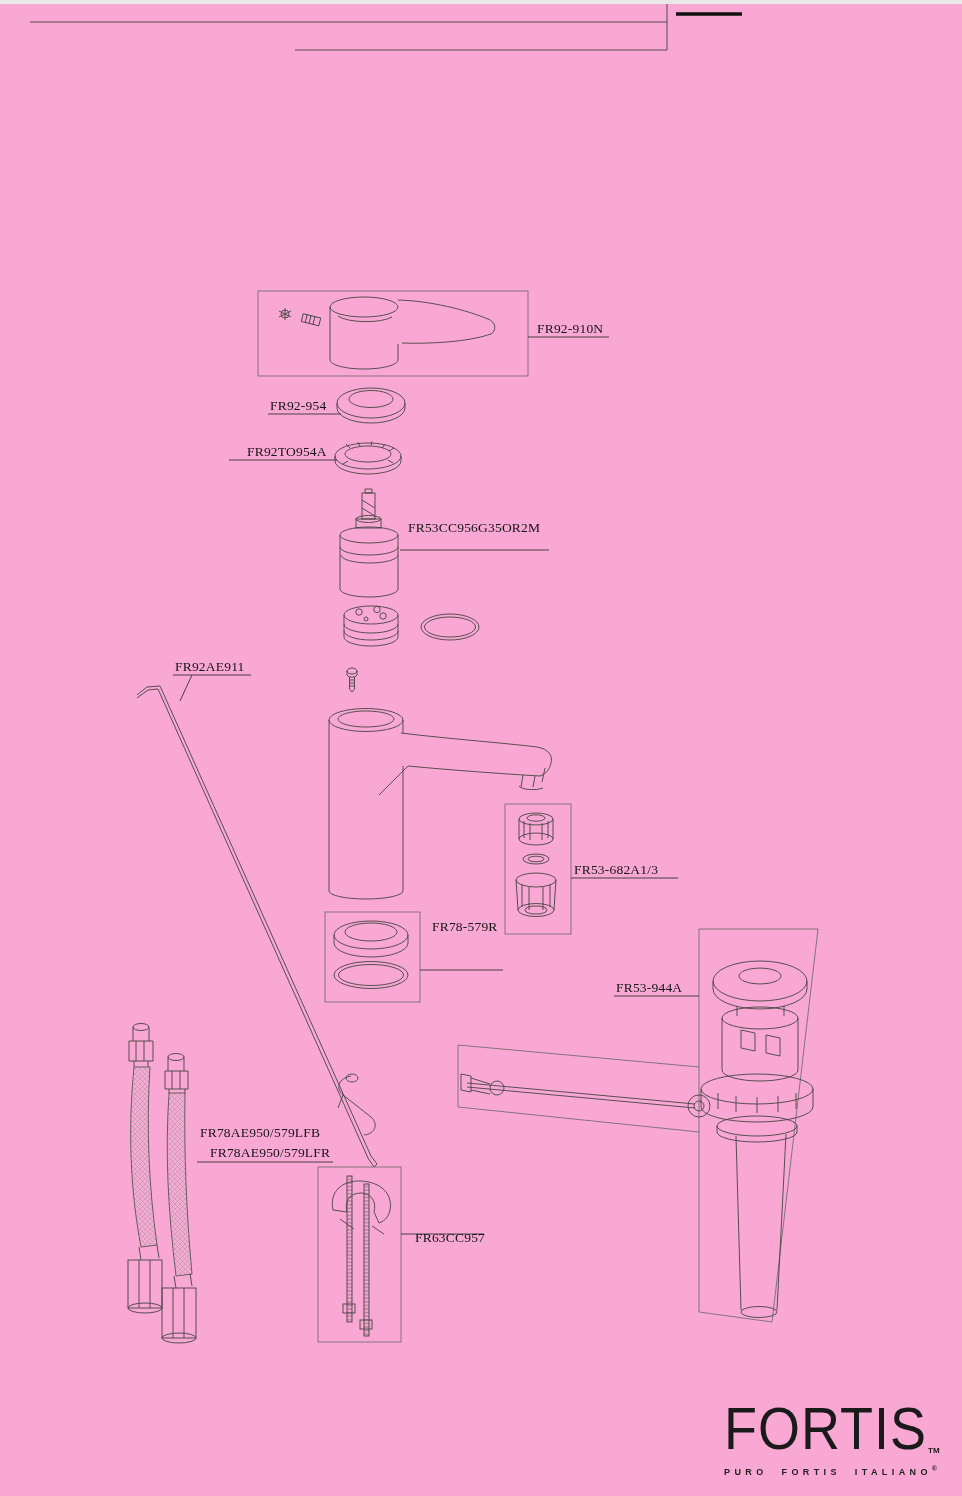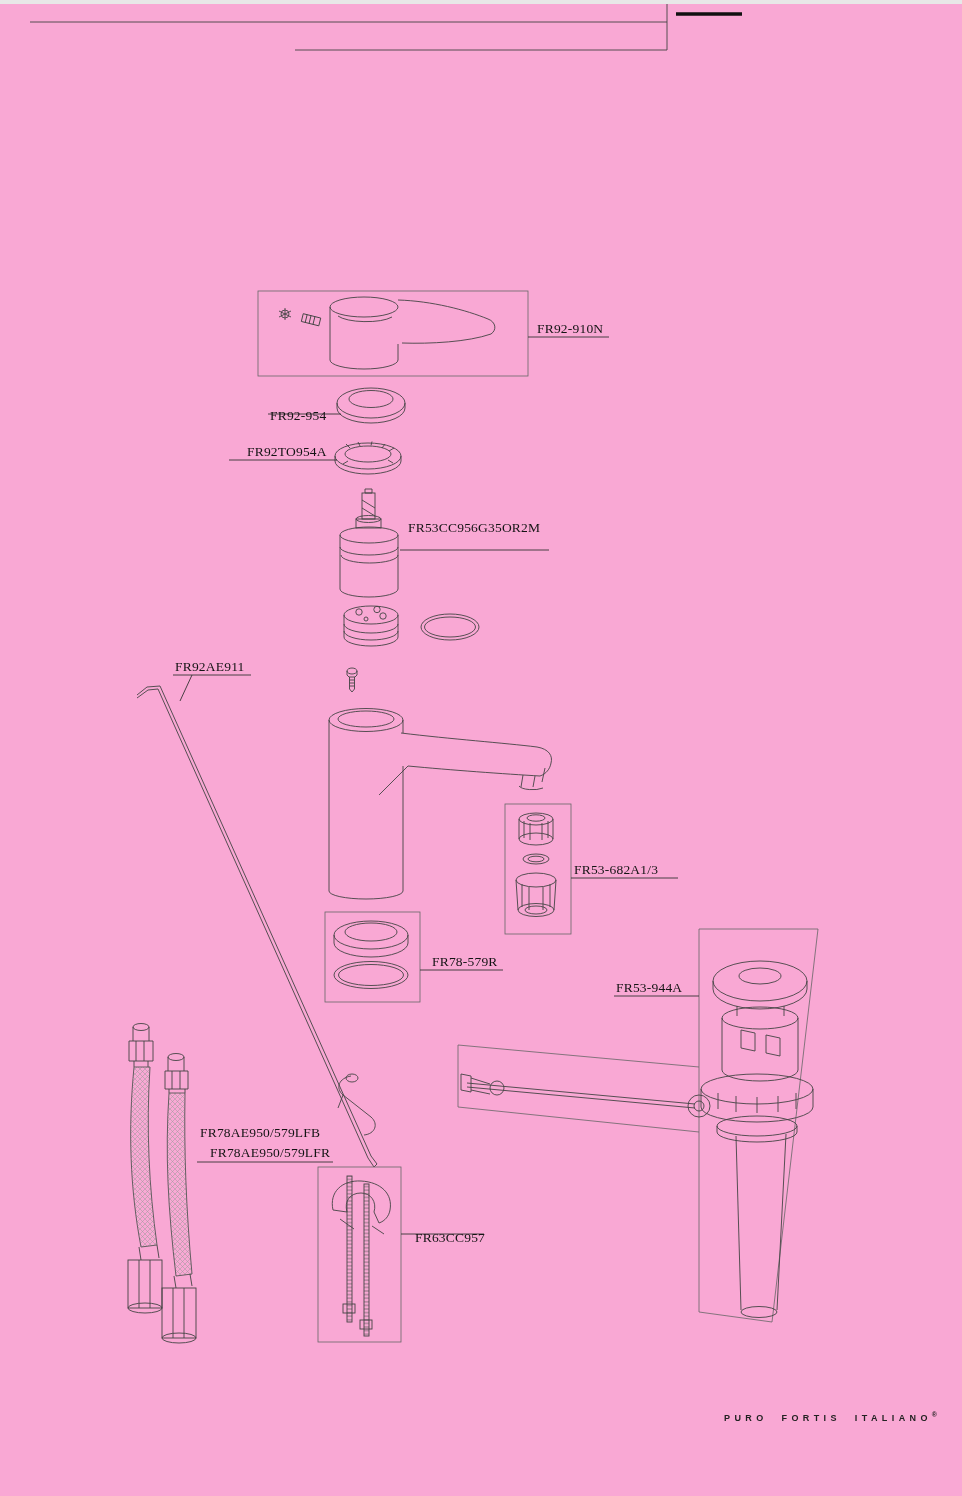--- a/index.html
+++ b/index.html
@@ -248,30 +248,34 @@
         <line x1="571" y1="874" x2="678" y2="874"></line>
         <line x1="420" y1="966" x2="503" y2="966"></line>
         <line x1="614" y1="992" x2="699" y2="992"></line>
         <line x1="197" y1="1158" x2="333" y2="1158"></line>
         <line x1="401" y1="1230" x2="484" y2="1230"></line>
       </g>
     </g>
   </svg>
 
   <div class="part-label" style="left:537px; top:317px">FR92-910N</div>
-  <div class="part-label" style="left:270px; top:404px">FR92-954</div>
+  <div class="part-label" style="left:270px; top:394px">FR92-954</div>
   <div class="part-label" style="left:247px; top:440px">FR92TO954A</div>
   <div class="part-label" style="left:408px; top:516px">FR53CC956G35OR2M</div>
   <div class="part-label" style="left:175px; top:655px">FR92AE911</div>
   <div class="part-label" style="left:574px; top:858px">FR53-682A1/3</div>
-  <div class="part-label" style="left:432px; top:950px">FR78-579R</div>
+  <div class="part-label" style="left:432px; top:915px">FR78-579R</div>
   <div class="part-label" style="left:616px; top:976px">FR53-944A</div>
   <div class="part-label" style="left:200px; top:1121px">FR78AE950/579LFB</div>
   <div class="part-label" style="left:210px; top:1141px">FR78AE950/579LFR</div>
   <div class="part-label" style="left:415px; top:1226px">FR63CC957</div>
 
   <div class="brand">
+    <div class="brand-row">
+      <span class="brand-name">FORTIS</span>
+      <span class="brand-tm">TM</span>
+    </div>
     <div class="brand-tagline">
       <span>PURO FORTIS ITALIANO</span><span class="brand-reg">®</span>
     </div>
   </div>
 
 </div>
 
 </body></html>

